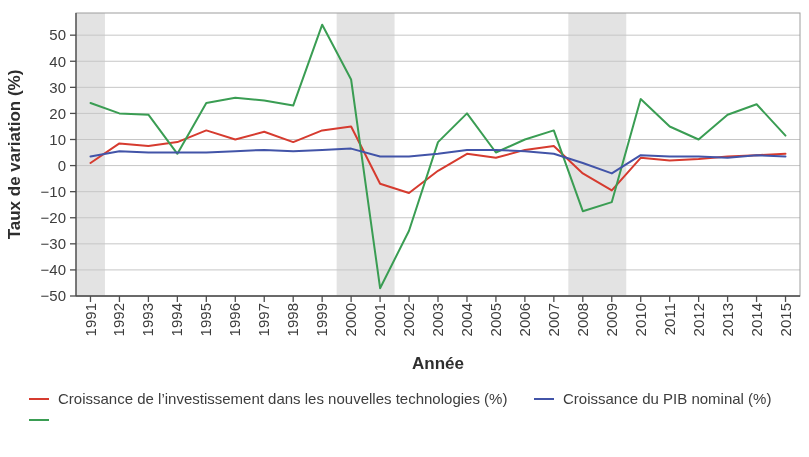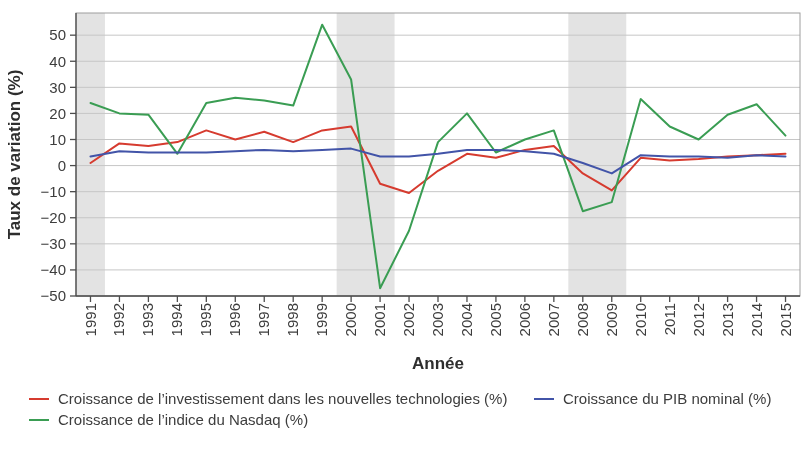--- a/index.html
+++ b/index.html
@@ -124,21 +124,20 @@
       <div class="legend-item">
         <span class="sw">
             <i class="line" id="sw-investment" style="background: rgb(214, 59, 47);"></i>
           </span>
         <span class="lbl">Croissance de l’investissement dans les nouvelles technologies (%)</span>
       </div>
       <div class="legend-item">
         <span class="sw">
             <i class="line" id="sw-nasdaq" style="background: rgb(58, 157, 83);"></i>
           </span>
-        <span class="lbl">Croissance de l’indice du Nasdaq (%)</span>
       </div>
     </div>
     <div class="legend-col col2">
       <div class="legend-item">
         <span class="sw">
             <i class="line" id="sw-pib" style="background: rgb(66, 84, 168);"></i>
           </span>
         <span class="lbl">Croissance du PIB nominal (%)</span>
       </div>
     </div>

